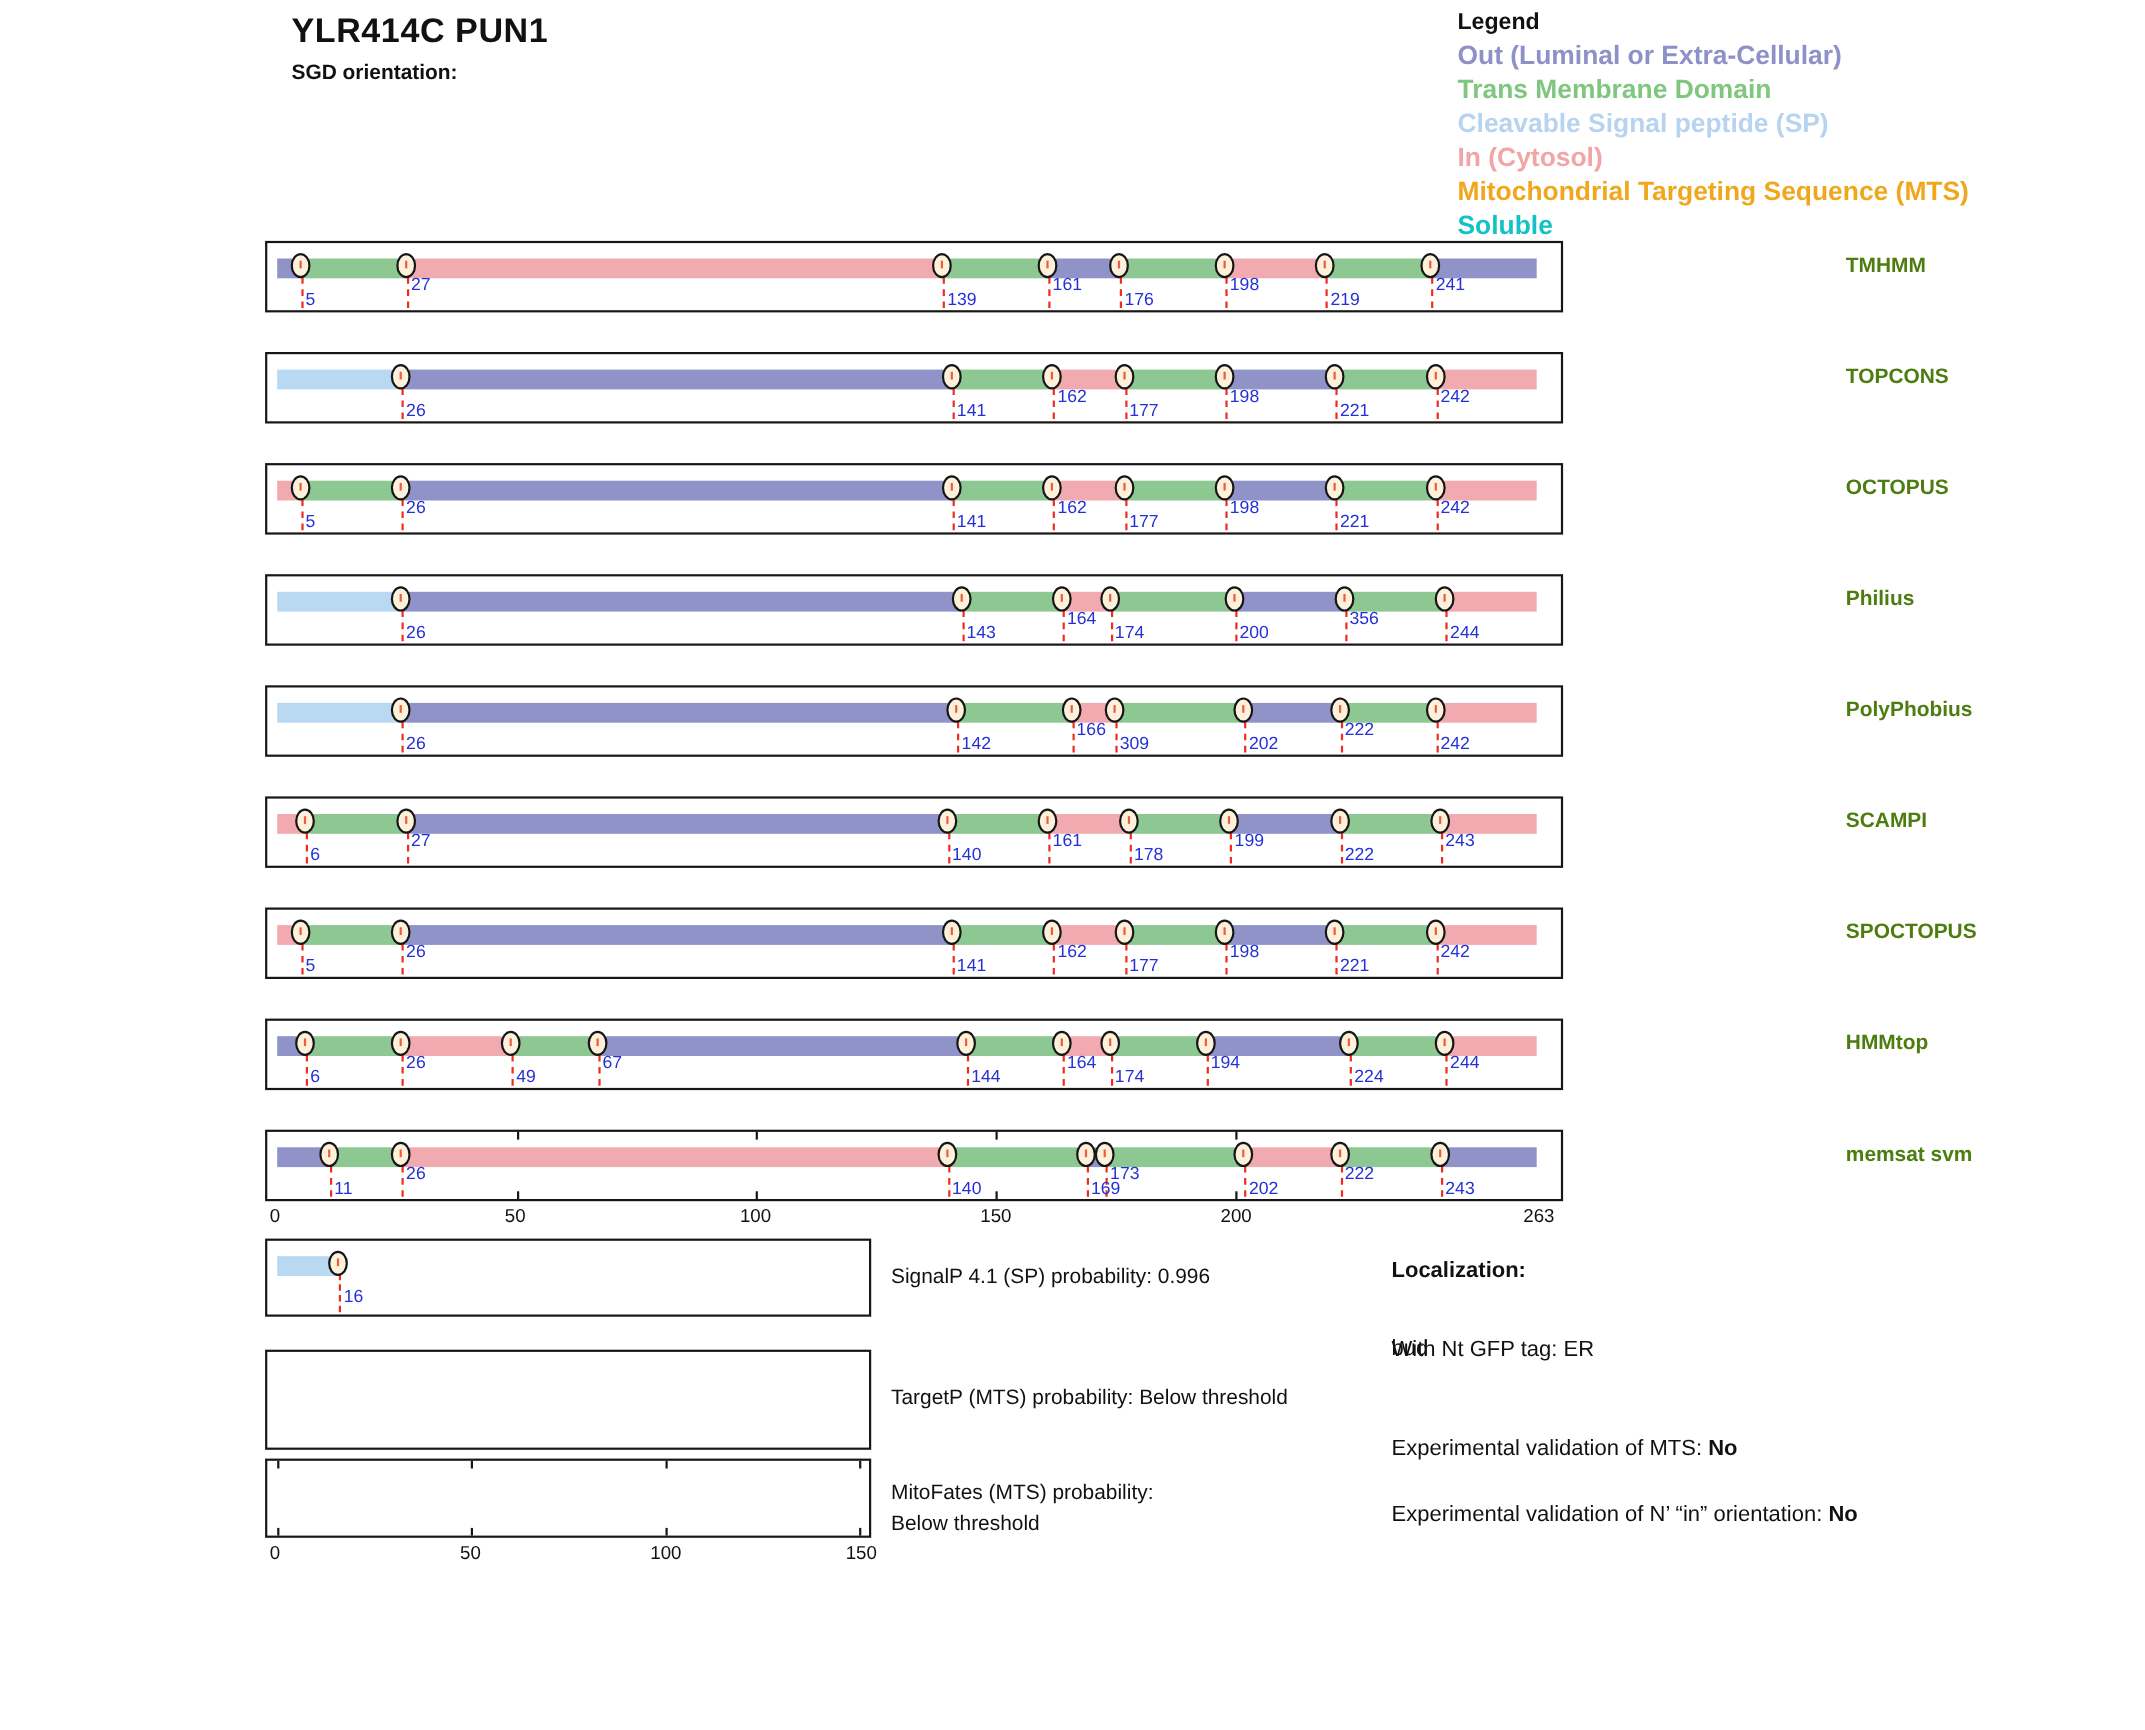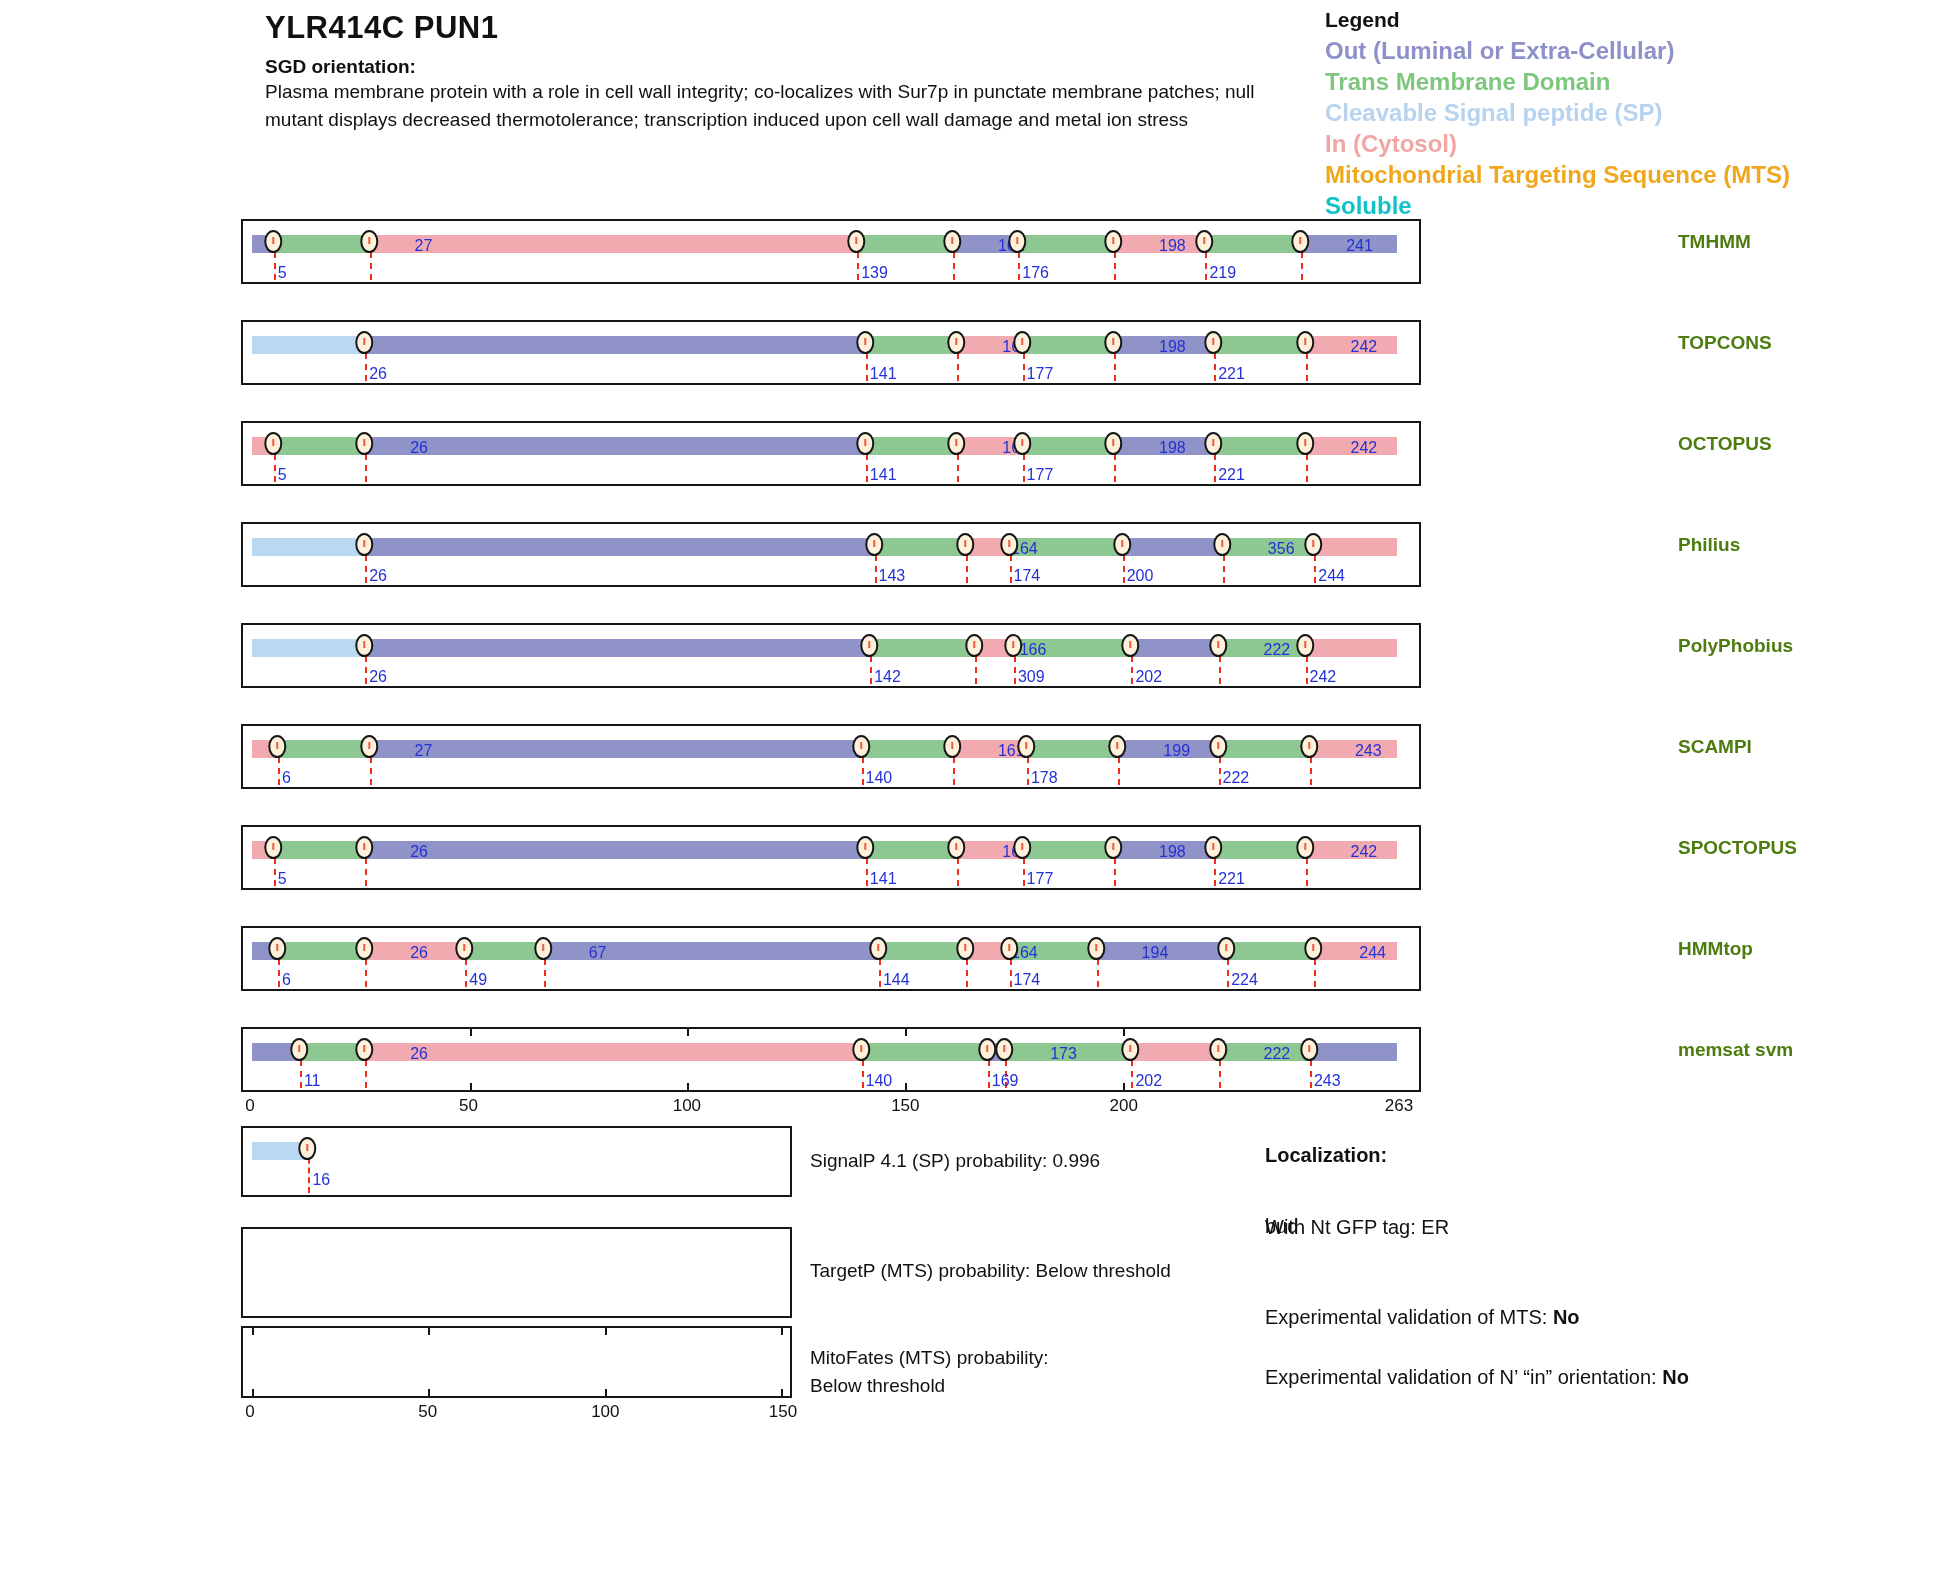--- a/index.html
+++ b/index.html
@@ -19,21 +19,21 @@
   
   #tracks{position:absolute;left:241px;top:219px;width:1400px;}
   .track-box{position:absolute;left:0;width:1180px;height:65px;border:2px solid #161616;background:#fff;box-sizing:border-box;}
   .plot{position:absolute;left:9px;right:22px;top:0;bottom:0;}
   .seg{position:absolute;top:14px;height:18px;}
   .vline{position:absolute;top:20px;bottom:2px;width:0;border-left:2px dashed #ef2c1e;z-index:1;}
   .dot{position:absolute;top:9px;width:14px;height:19px;border:2px solid #161616;border-radius:50%;
        background:#fdf1dc;transform:translateX(-54%);z-index:3;}
   .dot::after{content:"";position:absolute;left:50%;top:5px;width:2px;height:7px;margin-left:-1px;background:#ef5a42;}
   .mlabel{position:absolute;font-size:16px;color:#2431d6;z-index:2;white-space:nowrap;}
-  .mlabel.high{top:16px;margin-left:41px;}
+  .mlabel.high{top:30px;}
   .mlabel.low{top:43px;}
   .track-name{position:absolute;left:1437px;font-size:19px;font-weight:bold;color:#4d7c0f;white-space:nowrap;}
   .tick{position:absolute;width:2px;height:7px;background:#161616;z-index:0;}
 
   
   #main-axis{position:absolute;left:250px;top:1096px;width:1149px;height:22px;}
   #main-axis span{position:absolute;transform:translateX(-50%);font-size:17px;color:#111;}
 
   
   .panel-box{position:absolute;left:241px;width:551px;border:2px solid #161616;background:#fff;box-sizing:border-box;}
@@ -55,21 +55,20 @@
   #loc-orient{top:1366px;}
   .bold{font-weight:bold;}
 </style>
 </head>
 <body>
 
 <div id="page">
 
   <h1 id="title">YLR414C  PUN1</h1>
   <div id="sgd-label">SGD orientation:</div>
-  <div id="sgd-desc">Plasma membrane protein with a role in cell wall integrity; co-localizes with Sur7p in punctate membrane patches; null mutant displays decreased thermotolerance; transcription induced upon cell wall damage and metal ion stress</div>
 
   <div id="legend">
     <div class="legend-title">Legend</div>
 
   <div class="legend-item" style="color: rgb(142, 145, 200);">Out (Luminal or Extra-Cellular)</div>
       <div class="legend-item" style="color: rgb(127, 199, 127);">Trans Membrane Domain</div>
       <div class="legend-item" style="color: rgb(183, 211, 239);">Cleavable Signal peptide (SP)</div>
       <div class="legend-item" style="color: rgb(242, 165, 165);">In (Cytosol)</div>
       <div class="legend-item" style="color: rgb(240, 167, 29);">Mitochondrial Targeting Sequence (MTS)</div>
       <div class="legend-item" style="color: rgb(18, 194, 199);">Soluble</div>

